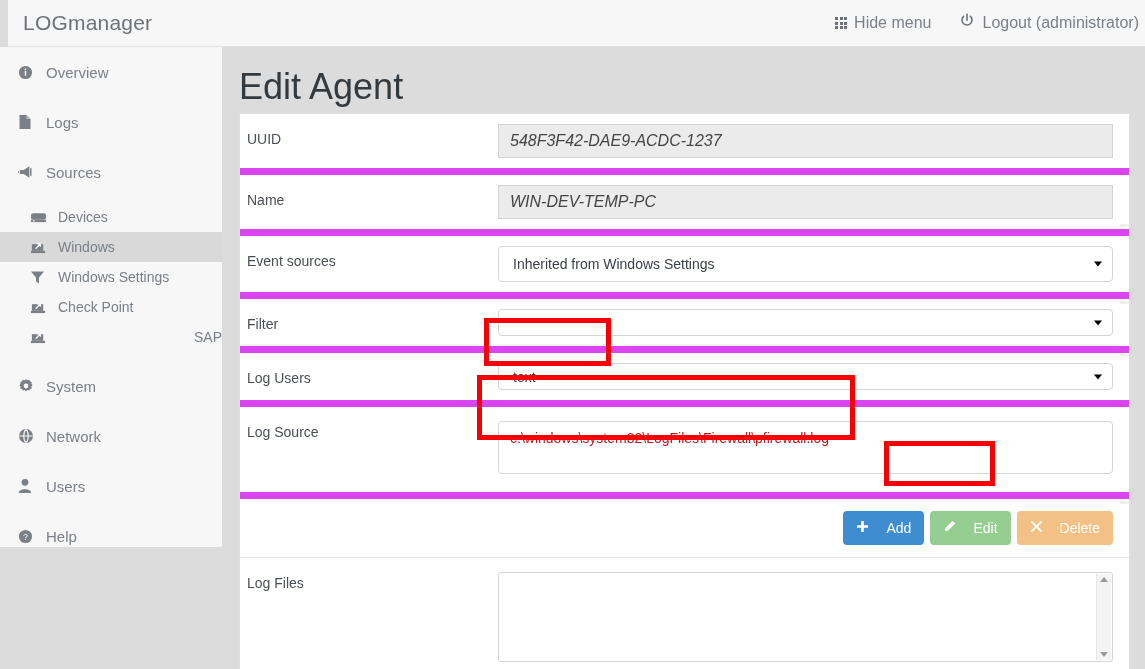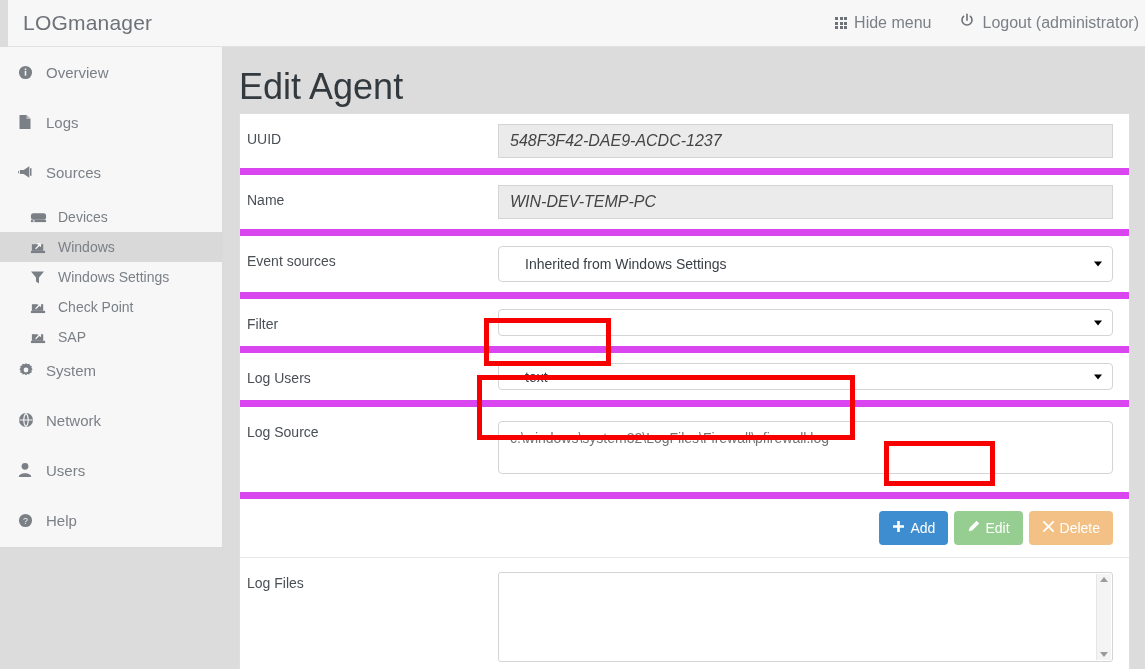--- a/index.html
+++ b/index.html
@@ -121,38 +121,38 @@
     font-style: italic;
   }
   .select-box {
     position: relative;
     width: 100%; height: 36px;
     background: #fff;
     border: 1px solid #d4d4d4;
     border-radius: 4px;
     font-size: 14px; color: #3b4046;
     display: flex; align-items: center;
-    padding: 0 26px;
+    padding: 0 14px;
     cursor: pointer;
     text-align: right;
   }
   .select-box .caret {
     position: absolute; right: 10px; top: 50%;
     transform: translateY(-50%);
     width: 0; height: 0;
     border-left: 4px solid transparent;
     border-right: 4px solid transparent;
     border-top: 5px solid #000;
   }
   .select-tall { height: 27px; }
   .ta-source {
     width: 100%; height: 53px;
     border: 1px solid #d4d4d4;
     border-radius: 4px;
-    font-size: 14px; color: #737373;
+    font-size: 14px; color: #b91c1c;
     padding: 8px 11px;
     resize: none;
     font-family: "Liberation Sans", sans-serif;
     outline: none;
   }
   .listbox {
     width: 100%; height: 90px;
     border: 1px solid #d4d4d4;
     border-radius: 3px;
     background: #fff;
@@ -169,21 +169,21 @@
   .lb-arrow-up { width:0;height:0;border-left:4px solid transparent;border-right:4px solid transparent;border-bottom:5px solid #9a9a9a; }
   .lb-arrow-dn { width:0;height:0;border-left:4px solid transparent;border-right:4px solid transparent;border-top:5px solid #9a9a9a; }
 
   .btn-row {
     display: flex; justify-content: flex-end; align-items: center;
     gap: 6px;
     padding: 12px 16px;
     border-bottom: 1px solid #e8e8e8;
   }
   .btn {
-    display: inline-flex; align-items: center; gap: 5px;
+    display: inline-flex; align-items: center; gap: 17px;
     height: 34px; padding: 0 13px;
     border: none; border-radius: 4px;
     font-size: 14px; color: #fff;
     cursor: pointer;
     font-family: "Liberation Sans", sans-serif;
   }
   .btn-add { background: #3d8dd0; }
   .btn-edit { background: #96cd90; }
   .btn-delete { background: #f3c186; }
   .footer-row {
@@ -300,21 +300,21 @@
     <span class="nav-icon">
       <svg width="17" height="15" viewBox="0 0 18 15">
           <rect x="2" y="4" width="12" height="7" fill="#7b8087"></rect>
           <rect x="1" y="11" width="15" height="2.4" fill="#7b8087"></rect>
           <path d="M6 9 L11 3.5 M11 3.5 h-3.3 M11 3.5 v3.3" stroke="#f7f7f7" stroke-width="1.4" fill="none"></path>
         </svg>
     </span>
     <span>Check Point</span>
   </div>
 
-  <div class="nav-item sub" style="margin-bottom:2px;">
+  <div class="nav-item sub" style="margin-bottom:18px;justify-content:space-between;">
     <span class="nav-icon">
       <svg width="17" height="15" viewBox="0 0 18 15">
           <rect x="2" y="4" width="12" height="7" fill="#7b8087"></rect>
           <rect x="1" y="11" width="15" height="2.4" fill="#7b8087"></rect>
           <path d="M6 9 L11 3.5 M11 3.5 h-3.3 M11 3.5 v3.3" stroke="#f7f7f7" stroke-width="1.4" fill="none"></path>
         </svg>
     </span>
     <span>SAP</span>
   </div>
 

